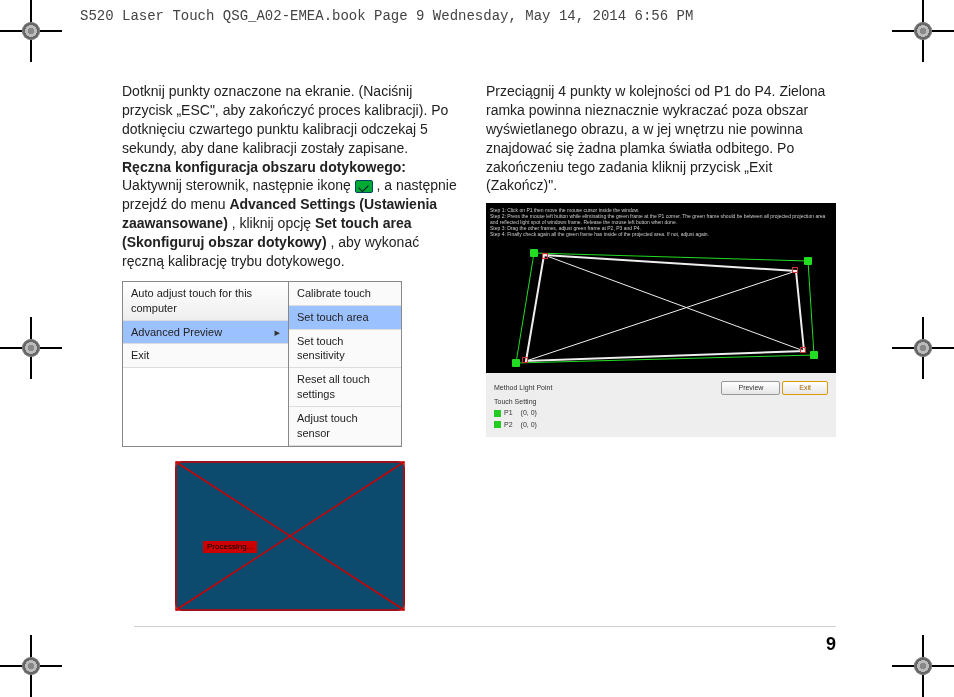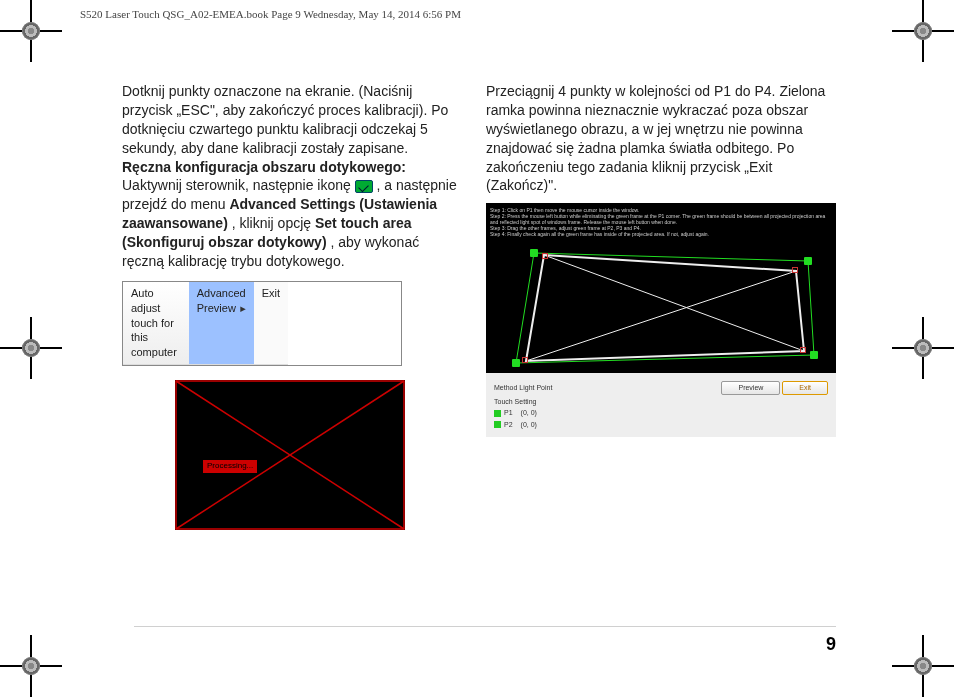--- a/index.html
+++ b/index.html
@@ -12,45 +12,45 @@
   .regmark .bar { position: absolute; background: #000; }
   .regmark .h  { left: -14px; width: 62px; height: 2px; top: 50%; margin-top: -1px; }
   .regmark .v  { top: -14px; height: 62px; width: 2px; left: 50%; margin-left: -1px; }
   .rm-tl { left: 14px; top: 14px; }
   .rm-tr { right: 14px; top: 14px; }
   .rm-bl { left: 14px; bottom: 14px; }
   .rm-br { right: 14px; bottom: 14px; }
   .rm-ml { left: 14px; top: 331px; }
   .rm-mr { right: 14px; top: 331px; }
 
-  .bookmeta { position: absolute; left: 80px; top: 8px; font-family: Liberation Serif, serif; font-size: 11px; color: #444; }
+  .bookmeta { position: absolute; left: 80px; top: 8px; font-family: Liberation Mono, monospace; font-size: 14px; color: #444; }
   .page-frame { position: absolute; left: 68px; top: 28px; right: 68px; bottom: 36px; }
 
   .running-head { position: absolute; right: 50px; top: 28px; font-size: 12px; font-weight: 700; color: #555; }
 
   .columns { position: absolute; left: 54px; top: 54px; right: 50px; display: flex; gap: 28px; }
   .col { width: 50%; font-size: 14px; line-height: 1.35; color: #222; }
   .col p { margin: 0; }
   .bold { font-weight: 700; }
 
   .icon-tray { display: inline-block; vertical-align: middle; width: 18px; height: 13px; background: #0a3; border: 1px solid #046; border-radius: 2px; position: relative; }
   .icon-tray::after { content: ""; position: absolute; left: 3px; top: 3px; width: 8px; height: 5px; border: 1.5px solid #013; border-top: none; border-right: none; transform: rotate(-45deg); }
 
   
   .menu-shot { margin-top: 10px; width: 280px; border: 1px solid #888; background: #fff; font-size: 11px; display: flex; }
-  .menu-col { display: flex; flex-direction: row; }
+  .menu-col { display: flex; flex-direction: column; }
   .menu-col.left  { width: 165px; border-right: none; }
   .menu-col.right { width: 113px; border-left: 1px solid #888; }
   .menu-item { padding: 4px 8px; border-bottom: 1px solid #ddd; color: #222; background: #fafafa; }
   .menu-item.header { background: linear-gradient(#fff,#eee); }
   .menu-item.sel { background: #9cc1ff; }
   .menu-item.arrow::after { content: "▸"; float: right; color: #333; }
 
   
-  .warn-shot { margin: 14px auto 0 auto; width: 230px; height: 150px; background: #000000; position: relative; }
+  .warn-shot { margin: 14px auto 0 auto; width: 230px; height: 150px; background: #0c4a6e; position: relative; border-radius: 8px; }
   .warn-shot svg { position: absolute; inset: 0; }
   .warn-label { position: absolute; left: 28px; top: 80px; background: #c00; color: #000; font-size: 8px; padding: 1px 4px; }
 
   
   .calib-shot { margin-top: 8px; width: 350px; }
   .calib-top { height: 170px; background: #000; position: relative; overflow: hidden; }
   .instr { position: absolute; left: 4px; top: 4px; right: 4px; color: #ccc; font-size: 5px; line-height: 1.2; white-space: pre-wrap; }
   .calib-top svg { position: absolute; inset: 0; }
   .pt { position: absolute; width: 8px; height: 8px; background: #2d2; border-radius: 1px; }
   .ptred { position: absolute; width: 6px; height: 6px; border: 1px solid #c33; }
@@ -116,20 +116,27 @@
         <span class="bold">Set touch area (Skonfiguruj obszar dotykowy)</span>
         <span>, aby wykonać ręczną kalibrację trybu dotykowego.</span>
       </p>
 
       <div class="menu-shot">
         <div class="menu-col left">
           <div class="menu-item header">Auto adjust touch for this computer</div>
           <div class="menu-item sel arrow">Advanced Preview</div>
           <div class="menu-item">Exit</div>
         </div>
+        <div class="menu-col right">
+          <div class="menu-item">Calibrate touch</div>
+          <div class="menu-item sel">Set touch area</div>
+          <div class="menu-item">Set touch sensitivity</div>
+          <div class="menu-item">Reset all touch settings</div>
+          <div class="menu-item">Adjust touch sensor</div>
+        </div>
       </div>
 
       <div class="warn-shot">
         <svg viewBox="0 0 230 150" preserveAspectRatio="none">
           <rect x="1" y="1" width="228" height="148" fill="none" stroke="#c00" stroke-width="1.5"></rect>
           <line x1="1" y1="1" x2="229" y2="149" stroke="#c00" stroke-width="1.5"></line>
           <line x1="229" y1="1" x2="1" y2="149" stroke="#c00" stroke-width="1.5"></line>
         </svg>
         <div class="warn-label">Processing...</div>
       </div>

